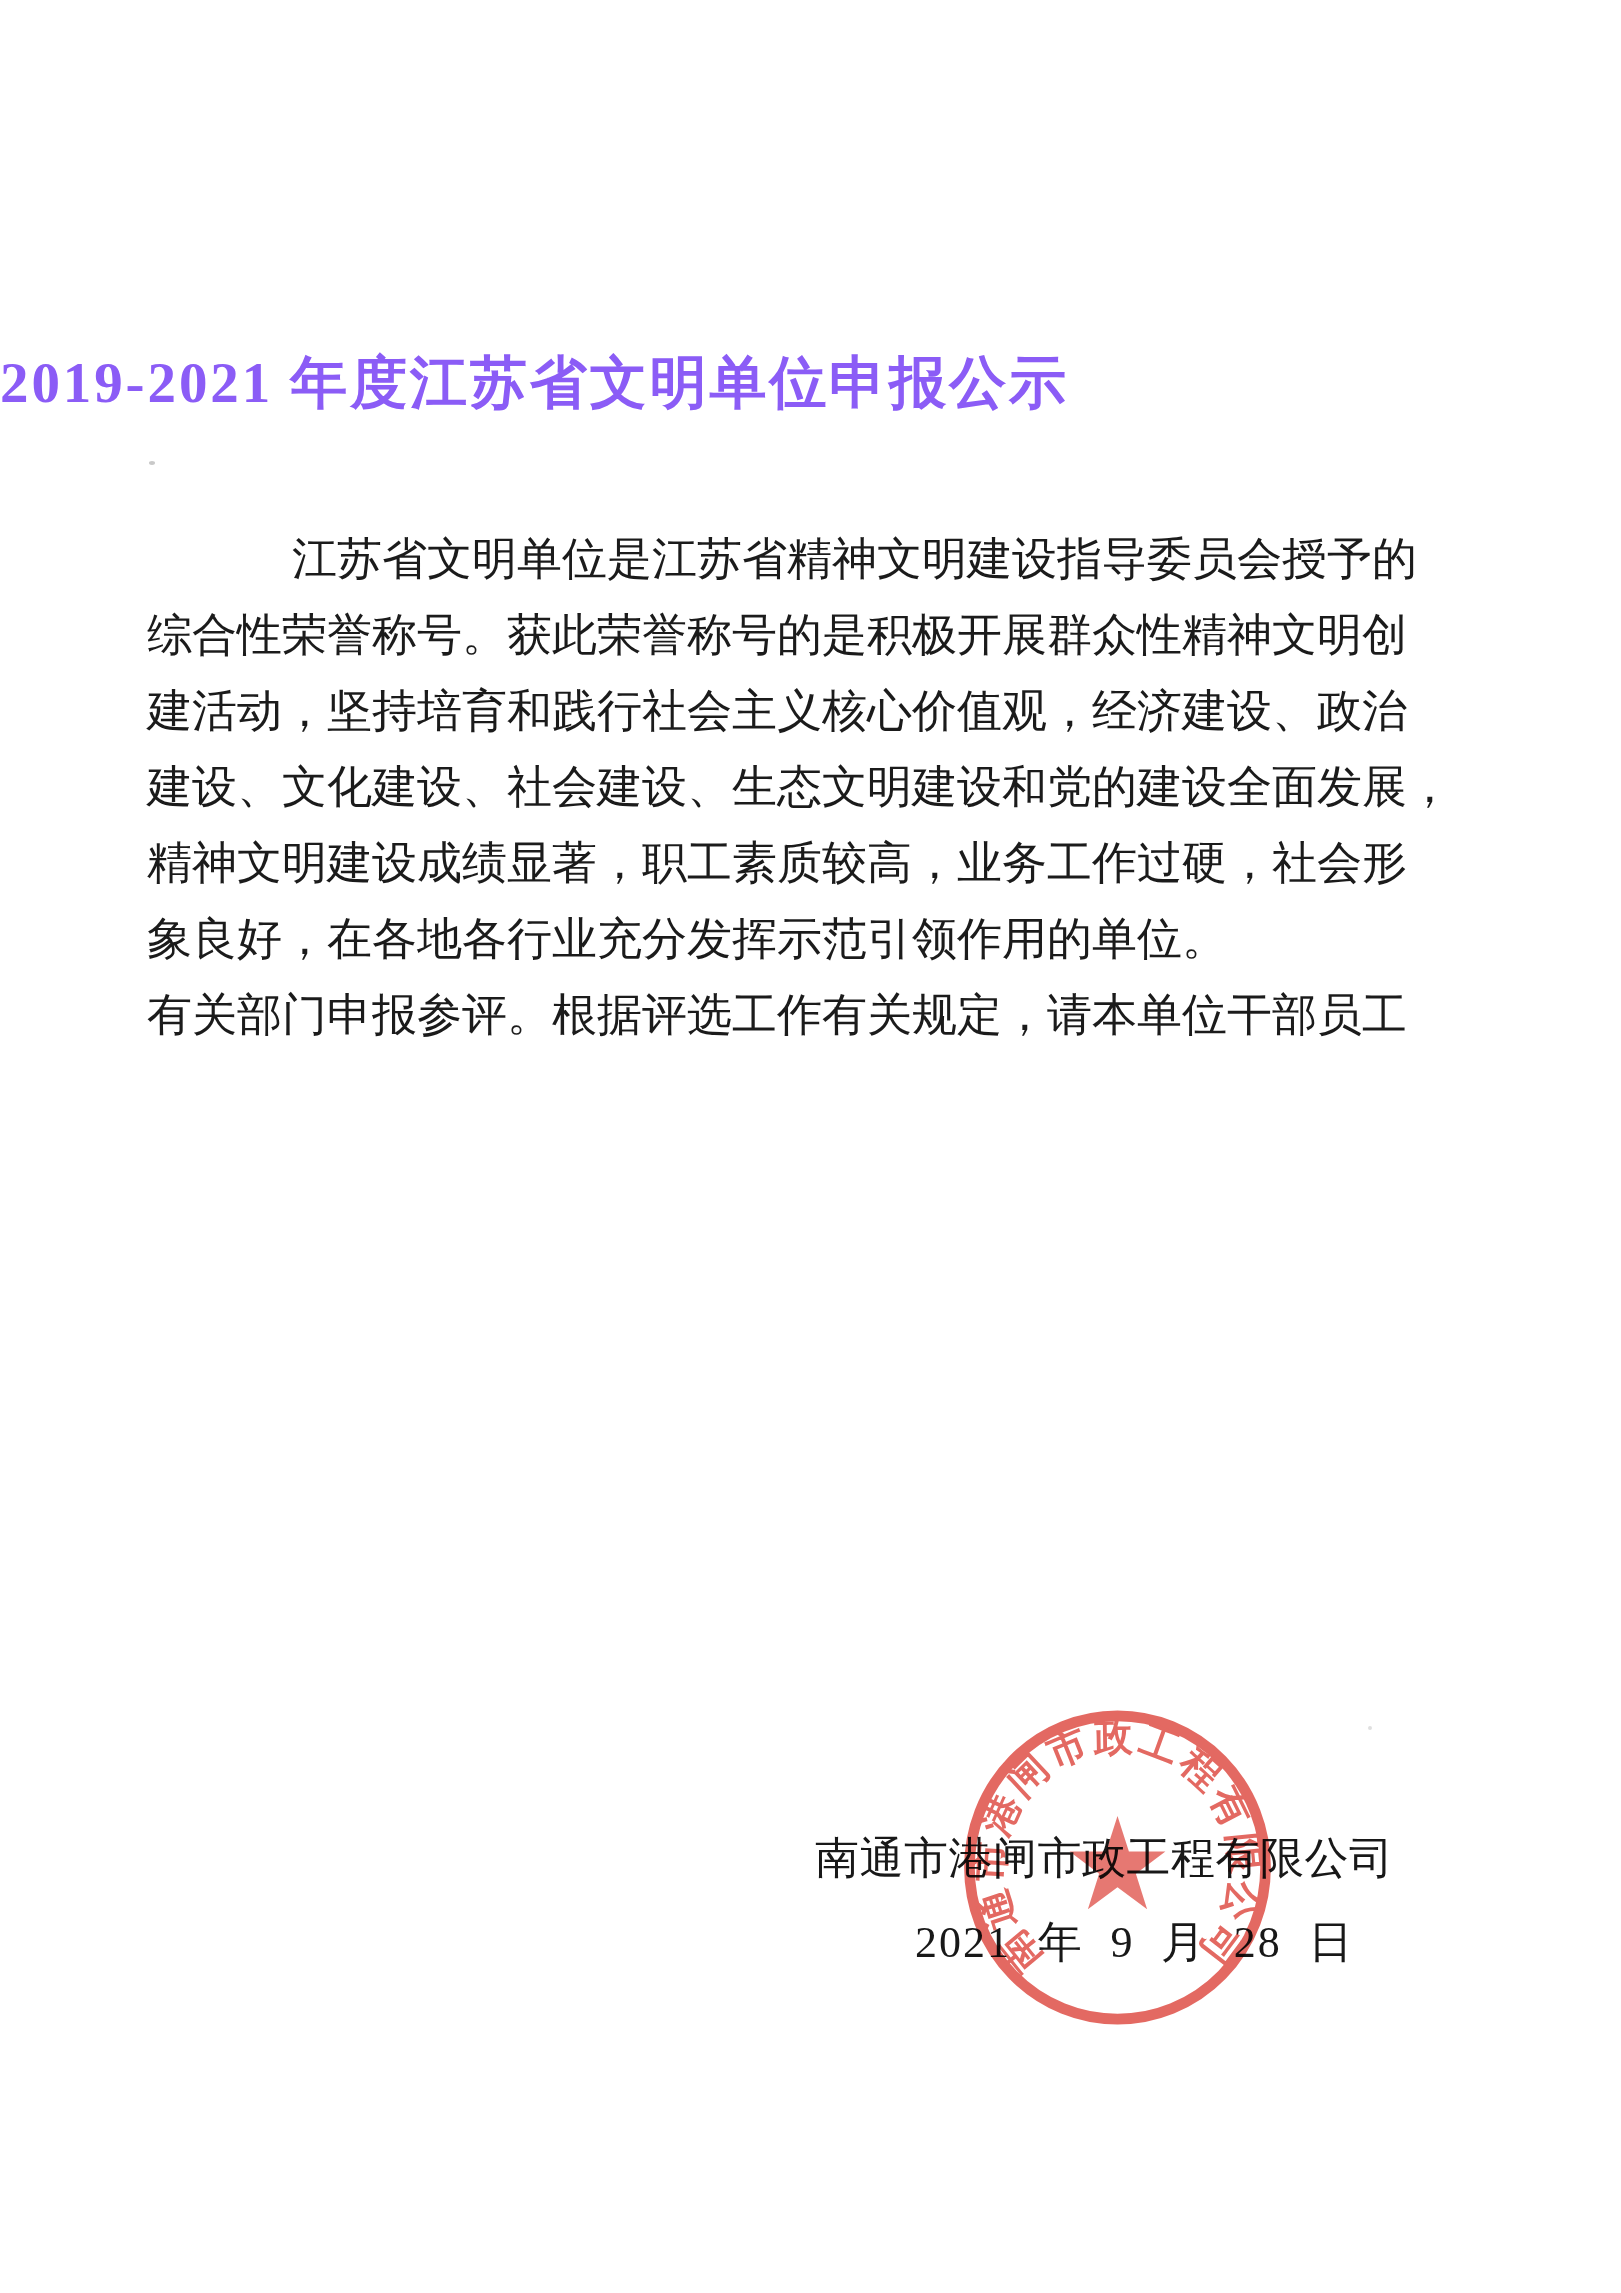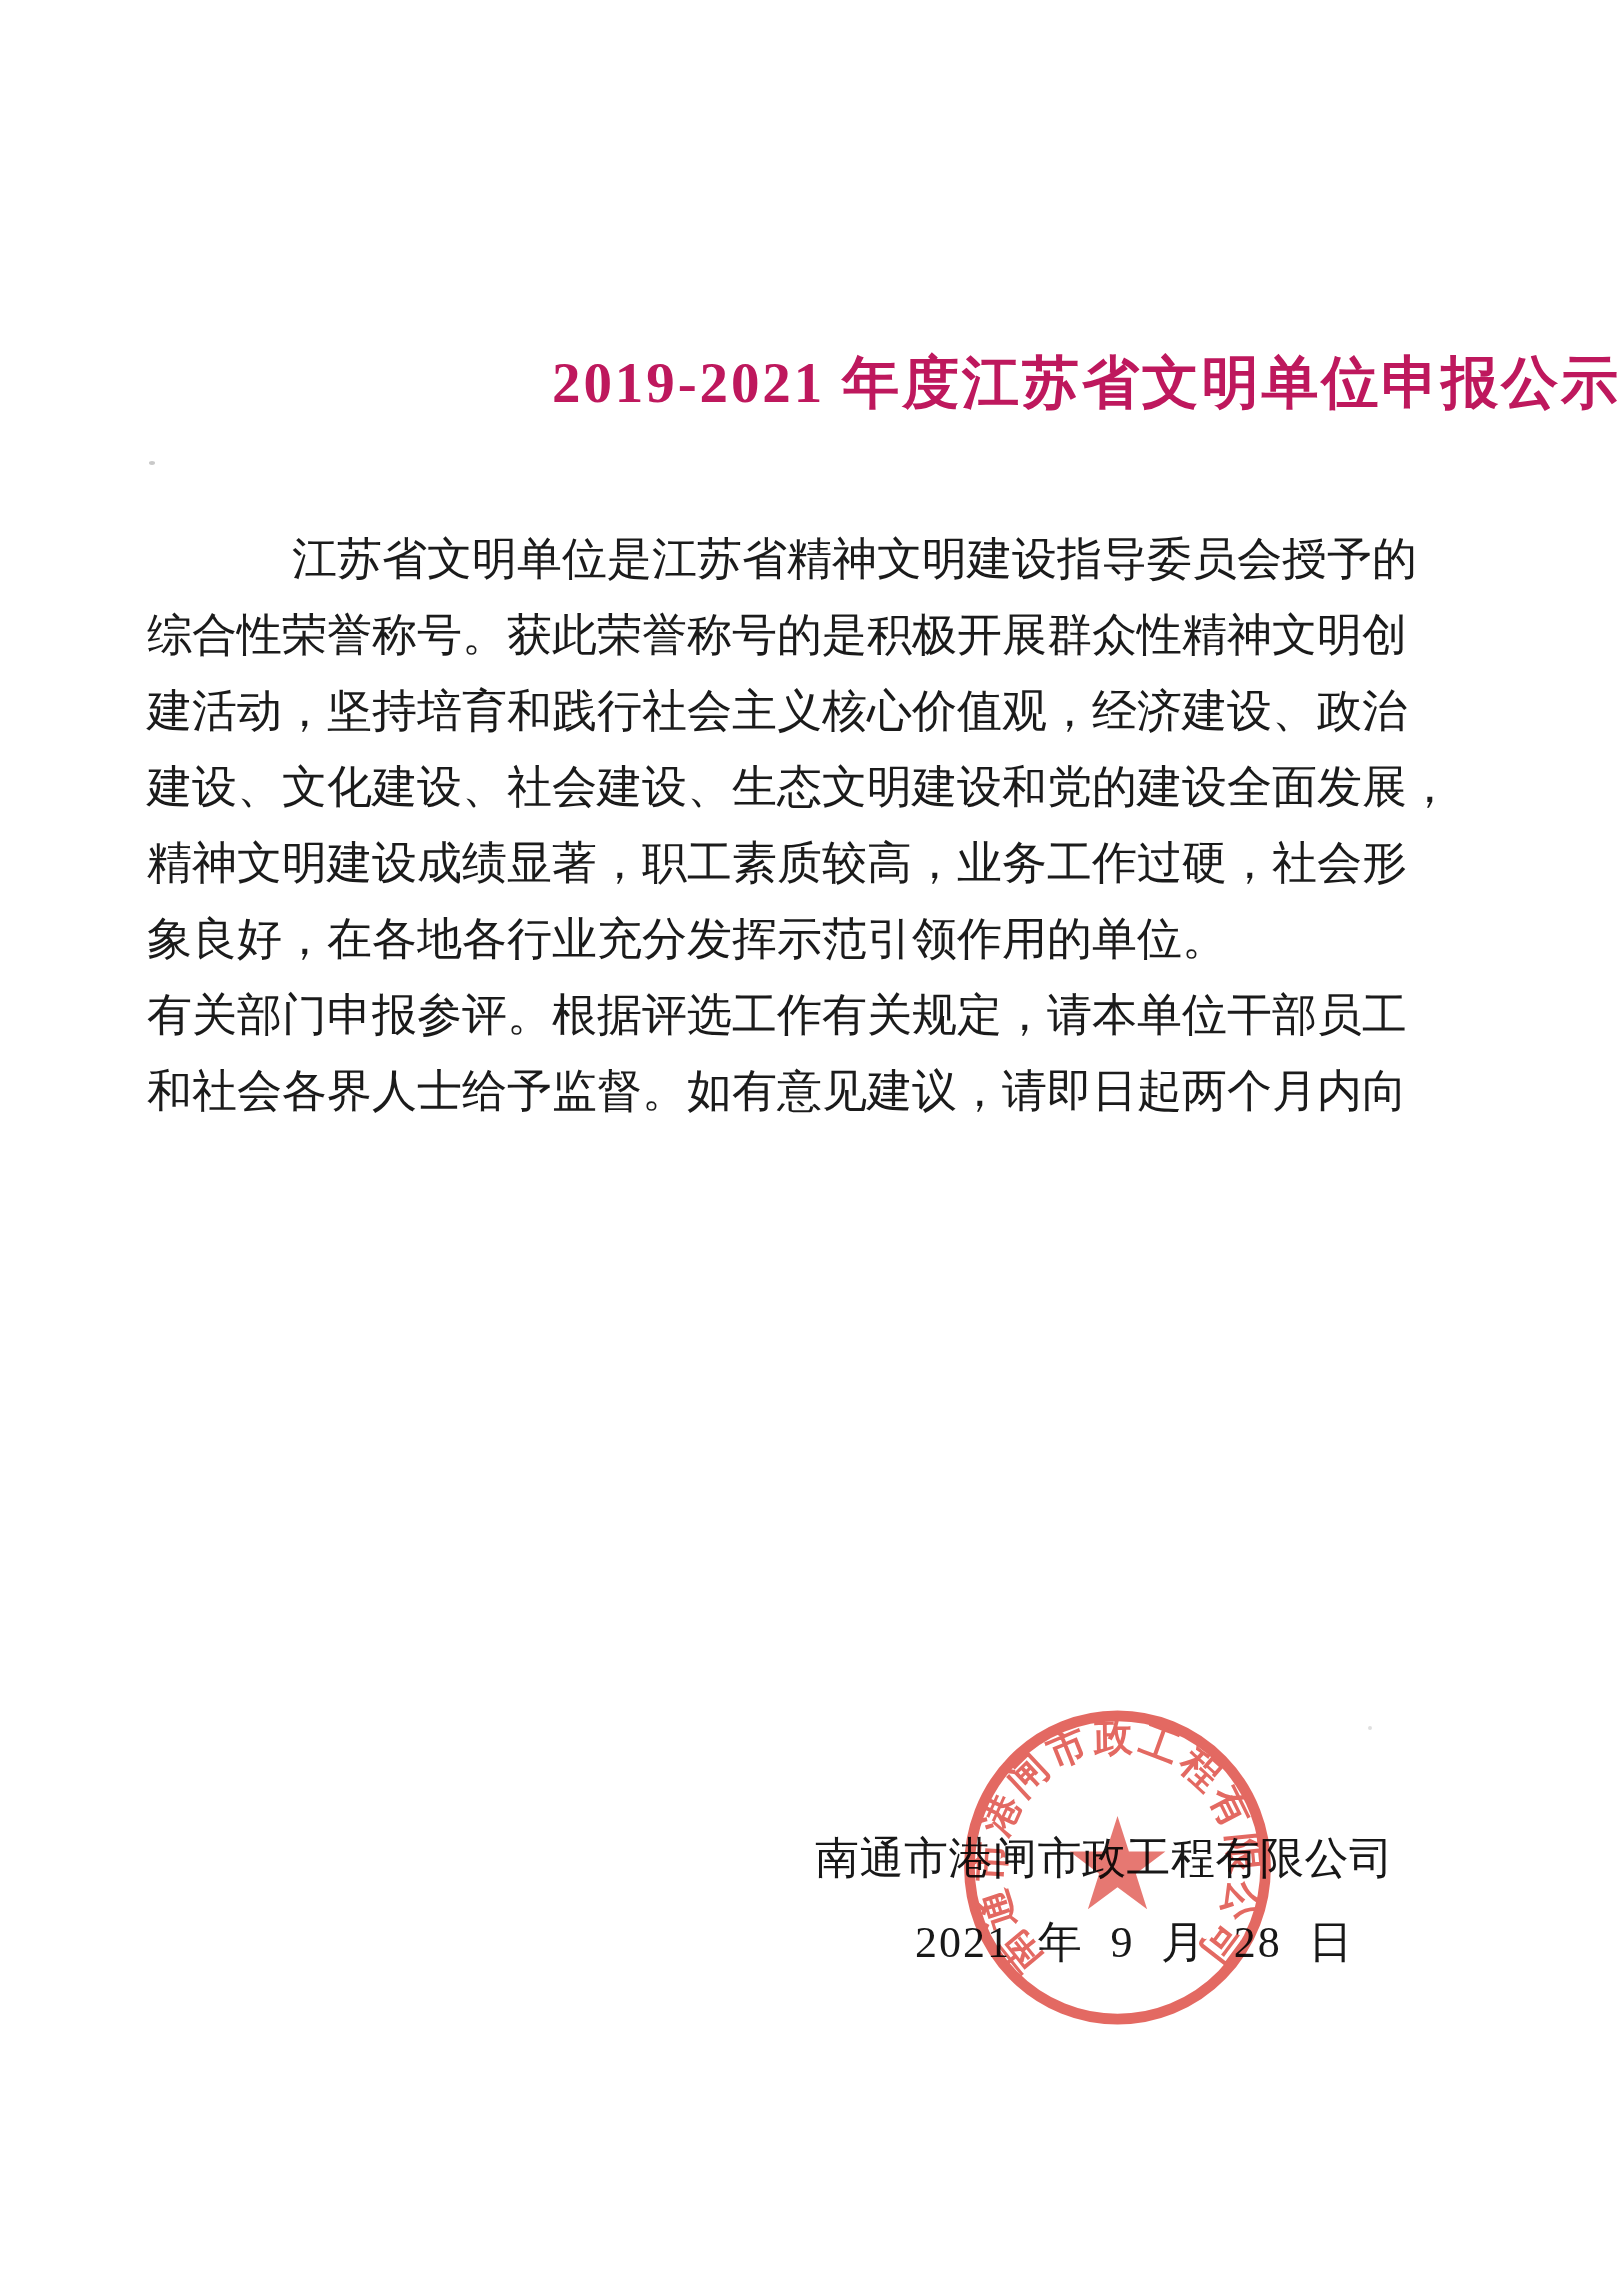--- a/index.html
+++ b/index.html
@@ -12,25 +12,25 @@
     overflow: hidden;
     font-family: "Liberation Serif", "DejaVu Serif", serif;
     color: #1b1b1b;
   }
   .doc-title {
     position: absolute;
     top: 345px;
     left: 0;
     width: 1621px;
     margin: 0;
-    text-align: right;
+    text-align: left;
     font-size: 57px;
     font-weight: 700;
     letter-spacing: 2.9px;
-    color: #be185d;
+    color: #8b5cf6;
     white-space: nowrap;
   }
   .body-block {
     position: absolute;
     left: 147px;
     top: 521px;
     width: 1333px;
   }
   .body-block .line {
     font-size: 45px;
@@ -104,21 +104,20 @@
   <h1 class="doc-title">2019-2021 年度江苏省文明单位申报公示</h1>
 
   <div class="body-block">
     <div class="line indent">江苏省文明单位是江苏省精神文明建设指导委员会授予的</div>
     <div class="line">综合性荣誉称号。获此荣誉称号的是积极开展群众性精神文明创</div>
     <div class="line">建活动，坚持培育和践行社会主义核心价值观，经济建设、政治</div>
     <div class="line">建设、文化建设、社会建设、生态文明建设和党的建设全面发展，</div>
     <div class="line">精神文明建设成绩显著，职工素质较高，业务工作过硬，社会形</div>
     <div class="line">象良好，在各地各行业充分发挥示范引领作用的单位。</div>
     <div class="line">有关部门申报参评。根据评选工作有关规定，请本单位干部员工</div>
-    <div class="line">和社会各界人士给予监督。如有意见建议，请即日起两个月内向</div>
   </div>
 
 
   <div class="company-line">南通市港闸市政工程有限公司</div>
   <div class="date-line">2021 年 9 月 28 日</div>
 
   <div class="seal">
     <svg viewBox="0 0 340 340" preserveAspectRatio="none" aria-hidden="true">
       <defs>
         <path id="sealArcPath" d="M 94.1 260.4 A 118 118 0 1 1 245.9 260.4" fill="none"></path>

